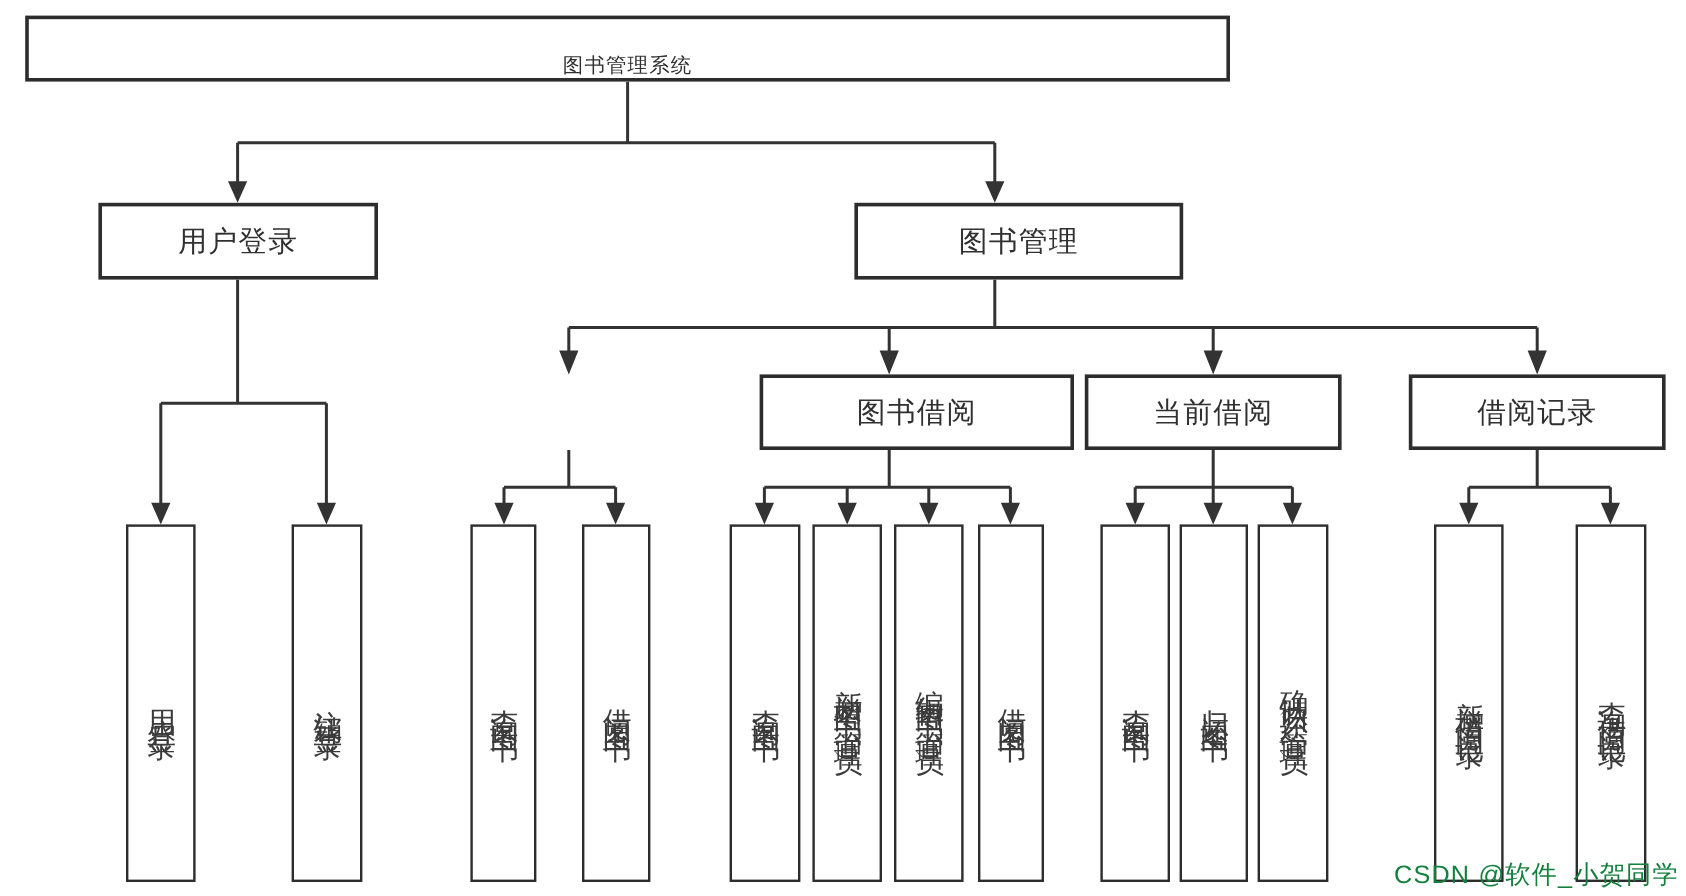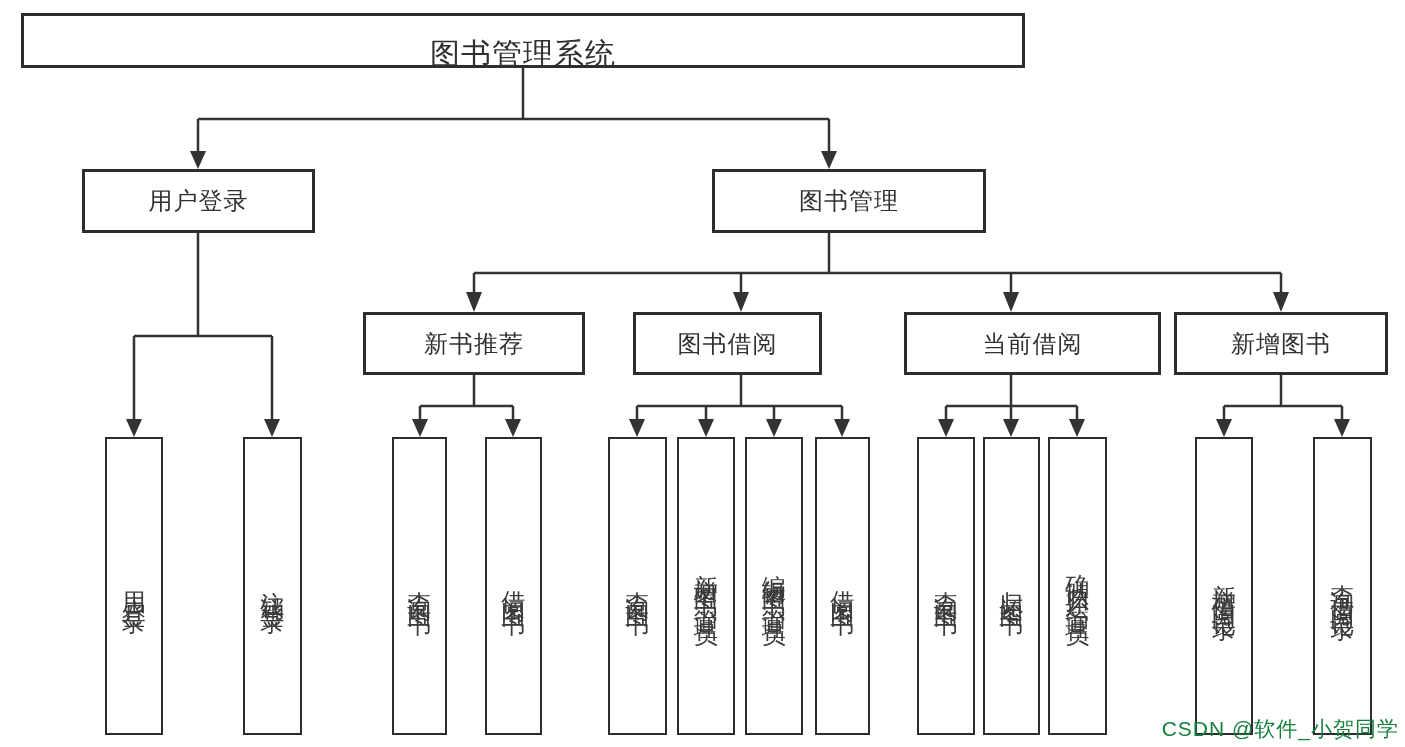--- a/index.html
+++ b/index.html
@@ -8,21 +8,21 @@
     font-family:"Liberation Sans","DejaVu Sans",sans-serif;color:#303030;
   }
   .wires{position:absolute;left:0;top:0;width:1405px;height:747px;}
   .wires path{stroke:#333333;stroke-width:2.5;fill:none;}
   .wires polygon{fill:#333333;stroke:none;}
   .box{
     position:absolute;box-sizing:border-box;background:#ffffff;
     border:3px solid #2d2d2d;display:flex;align-items:center;justify-content:center;
   }
   .h-label{font-size:24px;letter-spacing:1px;white-space:nowrap;}
-  .root .h-label{font-size:30px;margin-top:27px;}
+  .root .h-label{font-size:17px;margin-top:27px;}
   .leaf{border-width:2.5px;}
   .v-label{
     writing-mode:vertical-rl;text-orientation:mixed;
     font-size:24px;line-height:1.15;letter-spacing:7px;color:#3b3b3b;
   }
   .watermark{
     position:absolute;right:6px;bottom:4px;font-size:21px;color:#15803d;
     letter-spacing:1px;white-space:nowrap;z-index:5;
   }
 </style>
@@ -71,31 +71,28 @@
     <span class="h-label">图书管理系统</span>
   </div>
 
   <div class="box" style="left:82px;top:169px;width:233px;height:64px">
     <span class="h-label">用户登录</span>
   </div>
   <div class="box" style="left:712px;top:169px;width:274px;height:64px">
     <span class="h-label">图书管理</span>
   </div>
 
-  <div class="box" style="left:363px;top:312px;width:222px;height:63px">
-    <span class="h-label">新书推荐</span>
-  </div>
-  <div class="box" style="left:633px;top:312px;width:189px;height:63px">
+  <div class="box" style="left:633px;top:312px;width:262px;height:63px">
     <span class="h-label">图书借阅</span>
   </div>
-  <div class="box" style="left:904px;top:312px;width:257px;height:63px">
+  <div class="box" style="left:904px;top:312px;width:214px;height:63px">
     <span class="h-label">当前借阅</span>
   </div>
   <div class="box" style="left:1174px;top:312px;width:214px;height:63px">
-    <span class="h-label">新增图书</span>
+    <span class="h-label">借阅记录</span>
   </div>
 
   <div class="box leaf" style="left:105px;top:437px;width:58px;height:298px">
     <span class="v-label">用户登录</span>
   </div>
   <div class="box leaf" style="left:243px;top:437px;width:59px;height:298px">
     <span class="v-label">注销登录</span>
   </div>
 
   <div class="box leaf" style="left:392px;top:437px;width:55px;height:298px">

